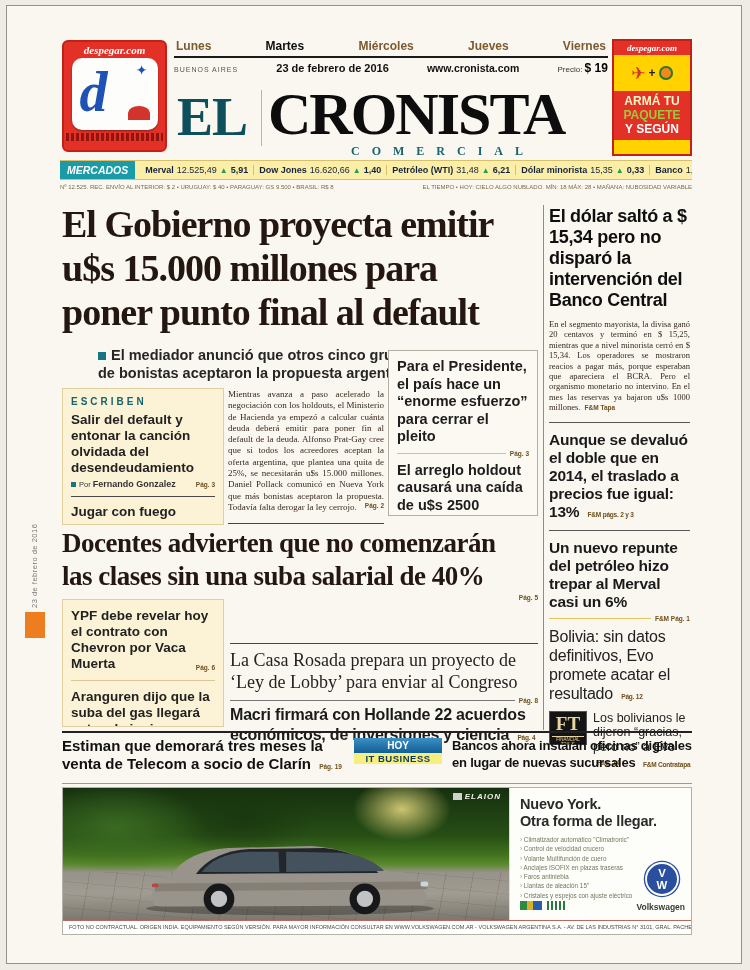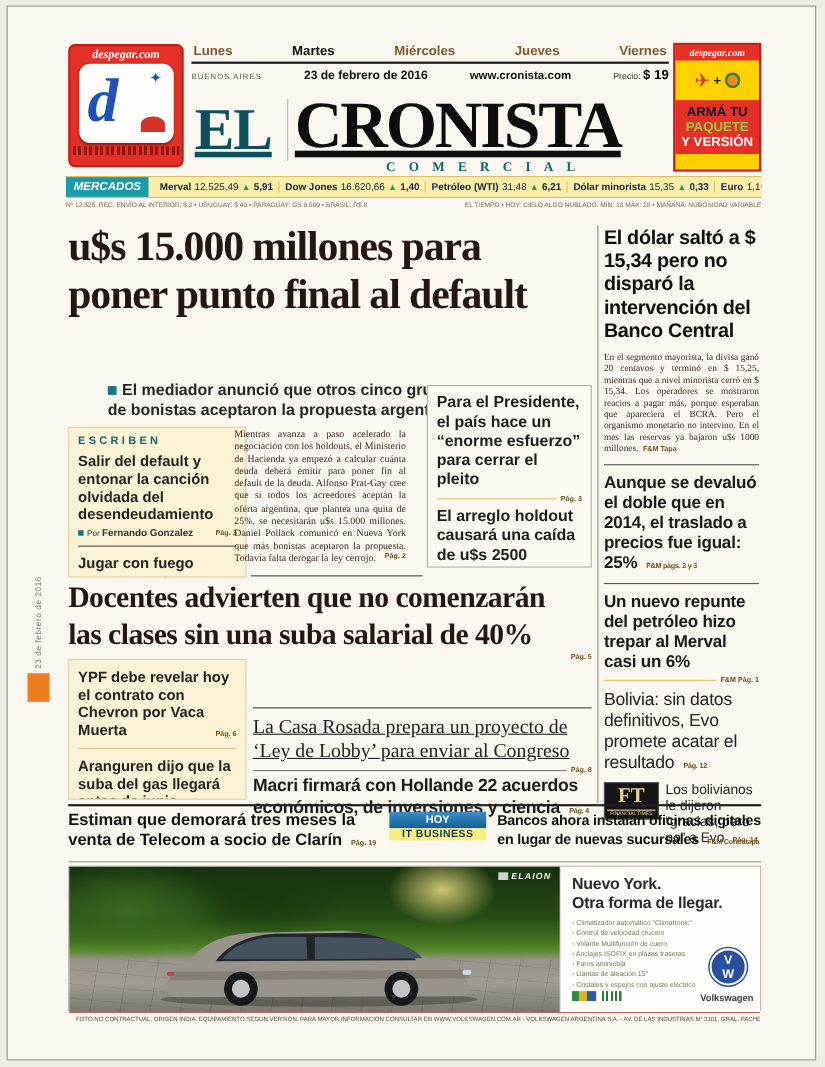--- a/index.html
+++ b/index.html
@@ -1,17 +1,17 @@
 <!DOCTYPE html>
 <html><head>
 <meta charset="utf-8">
 <style>
   html,body{margin:0;padding:0;width:750px;height:970px;overflow:hidden;background:#efece6;}
   *{box-sizing:border-box;}
-  .serif{font-family:"Liberation Serif",serif;text-decoration:underline;}
+  .serif{font-family:"Liberation Serif",serif;}
   .abs{position:absolute;}
   .sheet{position:absolute;left:6px;top:5px;right:8px;bottom:6px;background:#faf7f0;border:1px solid #93918c;}
   .page{position:absolute;left:0;top:0;width:750px;height:970px;font-family:"Liberation Sans",sans-serif;color:#1c1c1c;}
 
   
   .vdate{left:30px;top:496px;height:112px;width:14px;writing-mode:vertical-rl;transform:rotate(180deg);font:7.5px "Liberation Sans",sans-serif;color:#787878;letter-spacing:.5px;}
   .orange-tab{left:25px;top:612px;width:20px;height:26px;background:#ee7d1f;}
 
   
   .left-ad{left:62px;top:40px;width:105px;height:112px;background:#e33127;border:2px solid #c41f16;border-radius:6px;padding:2px;}
@@ -34,21 +34,21 @@
   .mast-div{left:261px;top:90px;width:1px;height:56px;background:#b9b5ac;}
   .mast-cron{left:268px;top:80px;font:bold 60px "Liberation Serif",serif;color:#0d0d0d;letter-spacing:-2px;}
   .comercial{left:300px;top:144px;width:286px;text-align:center;font:bold 12px "Liberation Serif",serif;color:#16646e;letter-spacing:12px;}
   .right-ad{left:612px;top:39px;width:80px;height:117px;border:2px solid #c41f16;background:#ffd200;}
   .right-ad .top{background:#e33127;color:#fff;font:italic bold 9px "Liberation Serif",serif;text-align:center;padding:2px 0;}
   .right-ad .icons{height:36px;display:flex;align-items:center;justify-content:center;gap:3px;}
   .plane{color:#d2332a;font-size:17px;}
   .plus{color:#222;font:bold 12px "Liberation Sans",sans-serif;}
   .sun{width:14px;height:14px;border-radius:50%;background:#f08a1c;display:inline-block;box-shadow:0 0 0 2px #2d7a2d inset;}
   .right-ad .promo{background:#e33127;text-align:center;padding:3px 0 4px;line-height:13px;}
-  .promo .l1{color:#0f172a;font:bold 12px "Liberation Sans",sans-serif;}
+  .promo .l1{color:#fef9c3;font:bold 12px "Liberation Sans",sans-serif;}
   .promo .l2{color:#9acb3c;font:bold 12px "Liberation Sans",sans-serif;}
   .promo .l3{color:#fff;font:bold 12px "Liberation Sans",sans-serif;}
 
   
   .ticker{left:60px;top:160px;width:632px;height:20px;background:#fbeea8;display:flex;align-items:center;border-top:1px solid #d8c06a;border-bottom:1px solid #d8c06a;overflow:hidden;}
   .mlabel{background:#1b9aa8;color:#fff;font:italic bold 10.5px "Liberation Sans",sans-serif;padding:3px 7px;margin-right:5px;flex:none;}
   .mkt{display:flex;align-items:center;gap:3px;padding:0 5px;border-right:1px solid #d8c06a;white-space:nowrap;flex:auto;justify-content:center;}
   .mkt:last-child{border-right:none;}
   .mname{font:bold 9px "Liberation Sans",sans-serif;color:#14233c;}
   .mval{font:9px "Liberation Sans",sans-serif;color:#14233c;}
@@ -67,35 +67,35 @@
   .qrule{display:flex;align-items:center;margin:4px 0 5px;}
   .qrule .ln{flex:1;border-top:1px solid #e0c45e;}
   .t{font:bold 6.5px "Liberation Sans",sans-serif;color:#6e4f1e;margin-left:4px;white-space:nowrap;}
   .escriben{left:62px;top:388px;width:162px;height:137px;background:#fcf3d6;border:1px solid #e0d0a0;padding:7px 8px;overflow:hidden;}
   .esc-title{font:bold 10px "Liberation Sans",sans-serif;color:#16646e;letter-spacing:3px;margin-bottom:5px;}
   .esc-item{font:bold 13.5px "Liberation Sans",sans-serif;color:#222;line-height:16px;}
   .byline{display:flex;align-items:center;margin-top:3px;font:7.5px "Liberation Sans",sans-serif;color:#333;}
   .byline b{font-size:9px;margin-left:2px;}
   .byline .t{margin-left:auto;}
   .esc-div{border-top:1px solid #4a4a4a;margin:7px 0;}
-  .lead-body{left:213px;top:389px;width:156px;height:133px;font:9px "Liberation Serif",serif;color:#38281c;line-height:11.3px;text-align:justify;overflow:hidden;}
+  .lead-body{left:228px;top:389px;width:156px;height:133px;font:9px "Liberation Serif",serif;color:#38281c;line-height:11.3px;text-align:justify;overflow:hidden;}
   .lead-body .t{float:right;}
   .body-rule{left:228px;top:523px;width:156px;height:1px;background:#444;}
 
   
   .v-div{left:543px;top:205px;width:1px;height:525px;background:#8c8c88;}
   .rail{left:549px;top:206px;width:141px;}
   .rail-head{font:bold 18px "Liberation Sans",sans-serif;color:#0f0f0f;line-height:21px;letter-spacing:-.3px;}
   .rail-body{margin-top:8px;font:8.5px "Liberation Serif",serif;color:#38281c;line-height:10.4px;text-align:justify;}
   .rail-body .t{margin-left:2px;}
   .rail-rule{border-top:1px solid #555;margin:9px 0 8px;}
   .rail-item{font:bold 15.5px "Liberation Sans",sans-serif;color:#1a1a1a;line-height:18px;letter-spacing:-.2px;}
   .rail-item.light{font-weight:normal;font-size:16px;line-height:19px;color:#222;}
   .ft-row{display:flex;gap:6px;margin-top:8px;align-items:flex-start;}
-  .ft-logo{flex:none;width:50px;height:34px;background:#141414;color:#e8d5a0;text-align:center;border:1px solid #555;}
+  .ft-logo{flex:none;width:38px;height:34px;background:#141414;color:#e8d5a0;text-align:center;border:1px solid #555;}
   .ft-logo .ft{font:bold 19px "Liberation Serif",serif;line-height:24px;}
   .ft-logo .ftsub{font:4.5px "Liberation Sans",sans-serif;color:#e8d5a0;border-top:1px solid #e8d5a0;margin:0 2px;}
   .ft-text{font:12.5px "Liberation Sans",sans-serif;color:#222;line-height:14.5px;}
 
   
   .teachers{left:62px;top:527px;width:478px;font:bold 27px "Liberation Serif",serif;color:#241610;line-height:33px;letter-spacing:-.5px;white-space:nowrap;}
   .ypf-box{left:62px;top:599px;width:162px;height:128px;background:#fcf3d6;border:1px solid #e0d0a0;padding:8px;overflow:hidden;}
   .ypf-item{font:bold 13.5px "Liberation Sans",sans-serif;color:#222;line-height:16px;}
   .ypf-item .t{float:right;margin-top:8px;}
   .ypf-div{border-top:1px solid #d8c89a;margin:8px 0;}
@@ -111,21 +111,21 @@
   .full-rule{left:62px;top:731px;width:630px;height:2px;background:#222;}
   .bottom{left:62px;top:737px;width:630px;height:44px;display:flex;gap:10px;}
   .b-left{width:282px;font:bold 15px "Liberation Sans",sans-serif;line-height:18px;color:#111;}
   .badge{width:88px;text-align:center;margin-top:1px;}
   .badge .hoy{background:linear-gradient(#3c8fc4,#115f95);color:#fff;font:bold 10px "Liberation Sans",sans-serif;padding:2px 0;}
   .badge .itb{background:#f6ee7e;color:#0e3a5e;font:bold 9.5px "Liberation Sans",sans-serif;padding:0 0;letter-spacing:.5px;}
   .b-right{flex:1;font:bold 13px "Liberation Sans",sans-serif;line-height:17px;color:#111;letter-spacing:-.2px;}
   .rule2{left:62px;top:783px;width:630px;height:1px;background:#999;}
 
   
-  .ad{left:62px;top:787px;width:630px;height:132px;border:1px solid #b5b1a6;background:#fff;}
+  .ad{left:62px;top:787px;width:630px;height:148px;border:1px solid #b5b1a6;background:#fff;}
   .ad-row{display:flex;height:132px;}
   .photo{position:relative;width:446px;height:132px;overflow:hidden;
     background:
      radial-gradient(70px 45px at 76% 16%,rgba(235,220,130,.85),rgba(235,220,130,0) 70%),
      radial-gradient(120px 60px at 12% 30%,rgba(60,110,35,.9),rgba(60,110,35,0) 75%),
      radial-gradient(100px 50px at 40% 22%,rgba(25,55,15,.9),rgba(25,55,15,0) 75%),
      linear-gradient(#16300f 0%,#274e15 36%,#40701e 50%,#5d8a2e 58%,#97938a 64%,#a09c92 80%,#7b786f 100%);}
   .pave{position:absolute;left:0;right:0;bottom:0;height:48px;background:repeating-linear-gradient(100deg,transparent 0 26px,rgba(0,0,0,.10) 26px 27px),repeating-linear-gradient(5deg,transparent 0 12px,rgba(0,0,0,.06) 12px 13px);}
   .elaion{position:absolute;right:8px;top:4px;display:flex;align-items:center;gap:3px;color:#f2f0e8;font:italic bold 8px "Liberation Sans",sans-serif;letter-spacing:1px;}
   .elaion .mark{width:9px;height:7px;background:#cfd2cc;display:inline-block;}
@@ -183,21 +183,21 @@
   <div class="abs right-ad">
     <div class="top">despegar.com</div>
     <div class="icons">
       <span class="plane">✈</span>
       <span class="plus">+</span>
       <span class="sun"></span>
     </div>
     <div class="promo">
       <div class="l1">ARMÁ TU</div>
       <div class="l2">PAQUETE</div>
-      <div class="l3">Y VERSIÓN</div>
+      <div class="l3">Y SEGÚN</div>
     </div>
   </div>
 
   <div class="abs ticker">
     <span class="mlabel">MERCADOS</span>
     <span class="mkt">
       <span class="mname">Merval</span>
       <span class="mval">12.525,49</span>
       <span class="tri up">▲</span>
       <span class="mchg">5,91</span>
@@ -214,32 +214,33 @@
       <span class="tri up">▲</span>
       <span class="mchg">6,21</span>
     </span>
     <span class="mkt">
       <span class="mname">Dólar minorista</span>
       <span class="mval">15,35</span>
       <span class="tri up">▲</span>
       <span class="mchg">0,33</span>
     </span>
     <span class="mkt">
-      <span class="mname">Euro</span>
+      <span class="mname">Banco</span>
       <span class="mval">1,10</span>
 
     </span>
 
   </div>
   <div class="abs edition-row">
     <span>Nº 12.525. REC. ENVÍO AL INTERIOR: $ 2 • URUGUAY: $ 40 • PARAGUAY: GS 9.500 • BRASIL: R$ 8</span>
     <span class="wx">EL TIEMPO • HOY: CIELO ALGO NUBLADO. MÍN: 18 MÁX: 28 • MAÑANA: NUBOSIDAD VARIABLE</span>
   </div>
 
   <div class="abs headline">
+    <div>El Gobierno proyecta emitir</div>
     <div>u$s 15.000 millones para</div>
     <div>poner punto final al default</div>
   </div>
   <div class="abs subhead"><span class="sq"></span><span>El mediador anunció que otros cinco grupos de bonistas aceptaron la propuesta argentina</span></div>
 
   <div class="abs quotes-box">
     <div class="quote">Para el Presidente, el país hace un “enorme esfuerzo” para cerrar el pleito</div>
     <div class="qrule">
         <span class="ln"></span>
         <span class="t">Pág. 3</span>
@@ -273,21 +274,21 @@
   <div class="abs body-rule"></div>
 
   <div class="abs v-div"></div>
   <div class="abs rail">
     <div class="rail-head">El dólar saltó a $ 15,34 pero no disparó la intervención del Banco Central</div>
     <div class="rail-body">
       <span>En el segmento mayorista, la divisa ganó 20 centavos y terminó en $ 15,25, mientras que a nivel minorista cerró en $ 15,34. Los operadores se mostraron reacios a pagar más, porque esperaban que apareciera el BCRA. Pero el organismo monetario no intervino. En el mes las reservas ya bajaron u$s 1000 millones.</span>
       <span class="t">F&amp;M Tapa</span>
     </div>
     <div class="rail-rule"></div>
-    <div class="rail-item"><span>Aunque se devaluó el doble que en 2014, el traslado a precios fue igual: 25%</span> <span class="t">F&amp;M págs. 2 y 3</span></div>
+    <div class="rail-item"><span>Aunque se devaluó el doble que en 2014, el traslado a precios fue igual: 13%</span> <span class="t">F&amp;M págs. 2 y 3</span></div>
     <div class="rail-rule"></div>
     <div class="rail-item">Un nuevo repunte del petróleo hizo trepar al Merval casi un 6%</div>
     <div class="qrule">
         <span class="ln"></span>
         <span class="t">F&amp;M Pág. 1</span>
       </div>
     <div class="rail-item light"><span>Bolivia: sin datos definitivos, Evo promete acatar el resultado</span> <span class="t">Pág. 12</span></div>
     <div class="ft-row">
       <div class="ft-logo">
         <div class="ft">FT</div>

